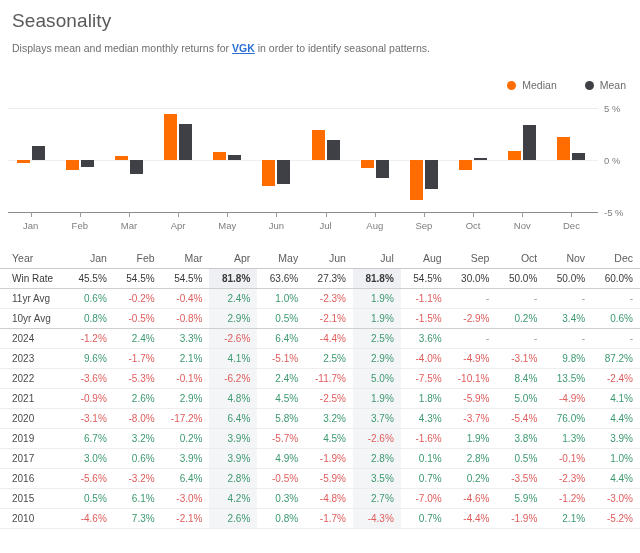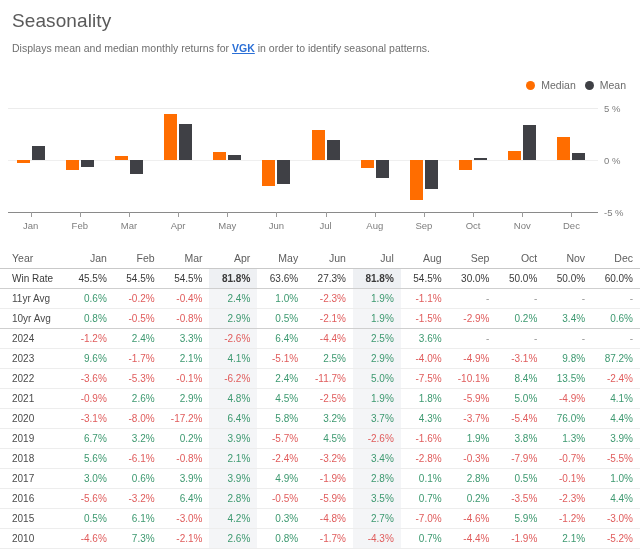--- a/index.html
+++ b/index.html
@@ -25,21 +25,21 @@
     font-size: 10.5px;
     color: #6f6f6f;
     margin: 10px 0 0 12px;
   }
   .ticker { color: #2a6fd6; font-weight: bold; }
 
   
   .legend {
     position: absolute;
     right: 14px; top: 69px;
-    display: flex; align-items: center; gap: 9px;
+    display: flex; align-items: center; gap: 28px;
   }
   .legend-item { display: flex; align-items: center; gap: 6px; }
   .legend-dot { width: 9px; height: 9px; border-radius: 50%; display: block; }
   .legend-label { font-size: 10.5px; color: #6b6b6b; }
 
   
   .chart-wrap {
     position: absolute;
     left: 0; top: 98px;
     width: 640px; height: 132px;
@@ -367,35 +367,20 @@
             <td class="neg">-5.7%</td>
             <td class="pos">4.5%</td>
             <td class="hl-col neg">-2.6%</td>
             <td class="neg">-1.6%</td>
             <td class="pos">1.9%</td>
             <td class="pos">3.8%</td>
             <td class="pos">1.3%</td>
             <td class="pos">3.9%</td>
           </tr>
           <tr>
-            <td class="rowlabel">2018</td>
-            <td class="pos">5.6%</td>
-            <td class="neg">-6.1%</td>
-            <td class="neg">-0.8%</td>
-            <td class="hl-col pos">2.1%</td>
-            <td class="neg">-2.4%</td>
-            <td class="neg">-3.2%</td>
-            <td class="hl-col pos">3.4%</td>
-            <td class="neg">-2.8%</td>
-            <td class="neg">-0.3%</td>
-            <td class="neg">-7.9%</td>
-            <td class="neg">-0.7%</td>
-            <td class="neg">-5.5%</td>
-          </tr>
-          <tr>
             <td class="rowlabel">2017</td>
             <td class="pos">3.0%</td>
             <td class="pos">0.6%</td>
             <td class="pos">3.9%</td>
             <td class="hl-col pos">3.9%</td>
             <td class="pos">4.9%</td>
             <td class="neg">-1.9%</td>
             <td class="hl-col pos">2.8%</td>
             <td class="pos">0.1%</td>
             <td class="pos">2.8%</td>

